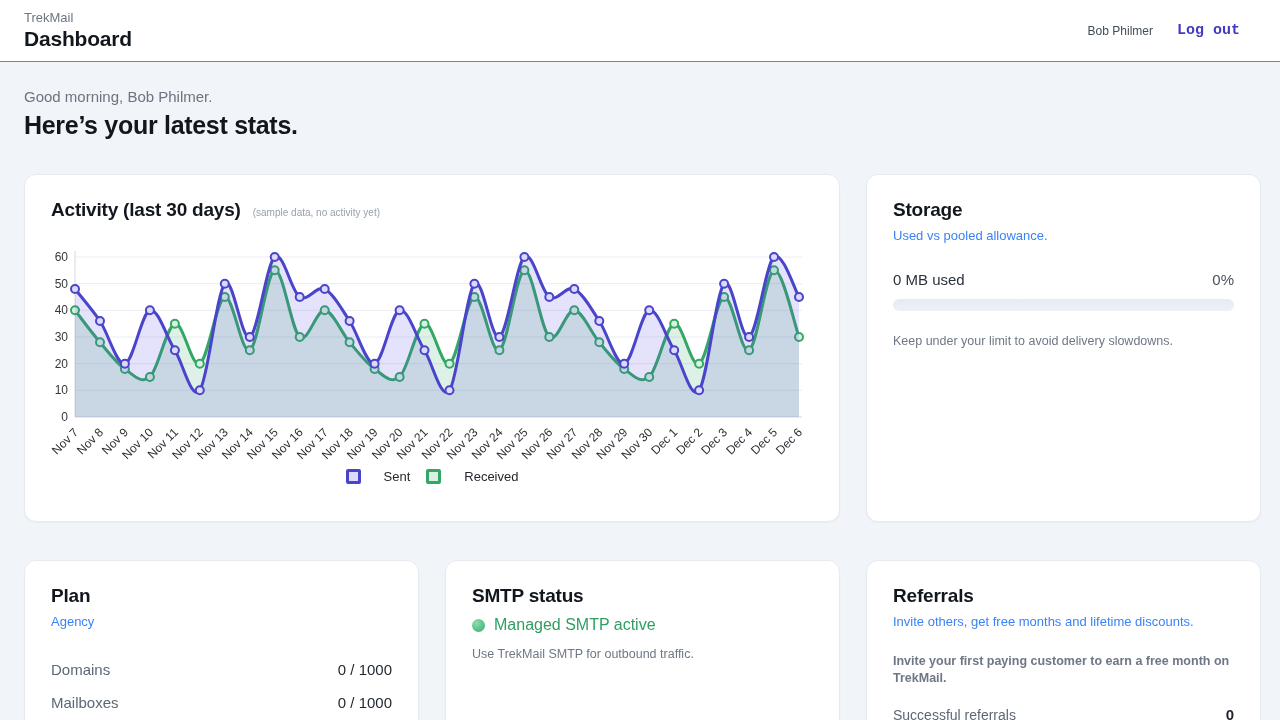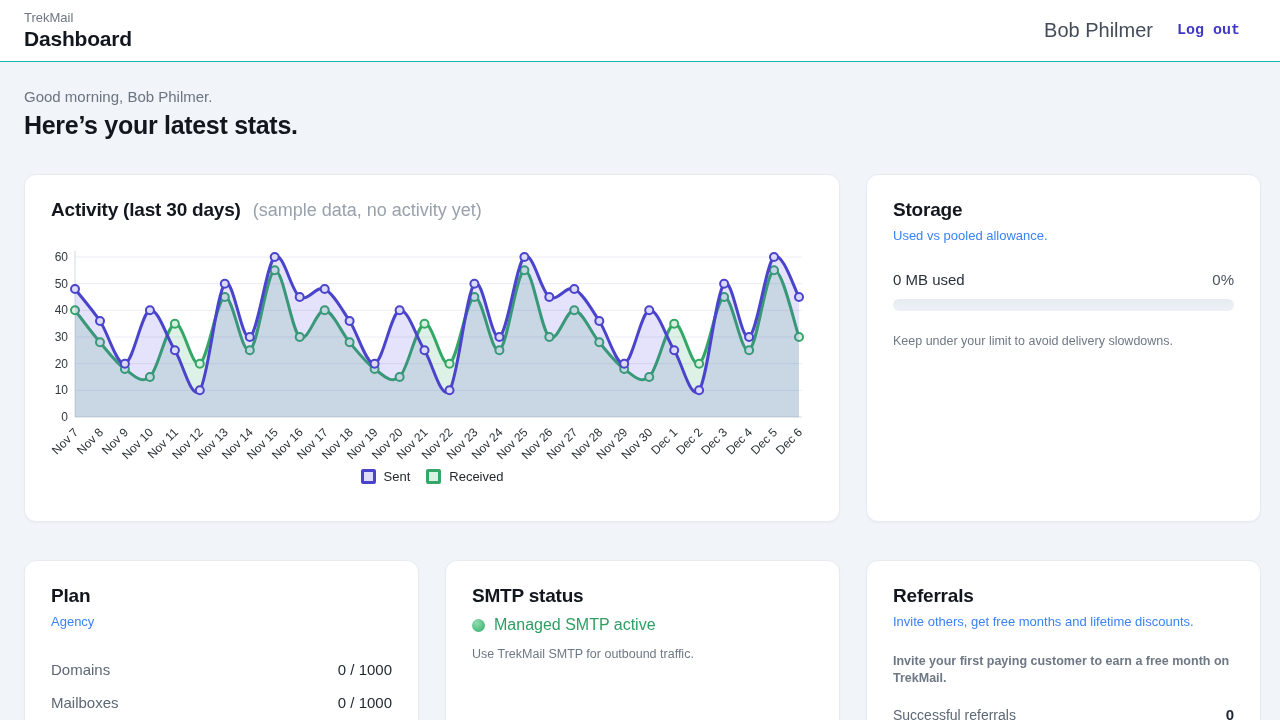--- a/index.html
+++ b/index.html
@@ -12,44 +12,44 @@
   
   .header {
     height:62px; background:#ffffff; border-bottom:1px solid #14b8a6;
     display:flex; justify-content:space-between; align-items:center;
     padding:0 40px 0 24px;
   }
   .header-left { display:flex; flex-direction:column; gap:2px; }
   .app-name { font-size:13px; color:#6e7683; }
   .page-title { font-size:21px; font-weight:700; color:#12161d; letter-spacing:-0.2px; }
   .header-right { display:flex; align-items:center; gap:24px; }
-  .user-name { font-size:20px; color:#434c58;text-align:right; }
+  .user-name { font-size:12px; color:#434c58;text-align:right; }
   .logout { font-size:15px; font-weight:700; color:#4138c4; background:none; border:none; cursor:pointer; font-family:Liberation Mono, monospace; }
   
   .main { padding:26px 19px 0 24px; }
   .greet-sub { font-size:15px; color:#6b7480; }
   .greet-title { font-size:25px; font-weight:700; color:#12161d; margin-top:6px; letter-spacing:-0.3px; }
   .row1 { display:grid; grid-template-columns:816px 1fr; gap:26px; margin-top:34px; }
   .row2 { display:grid; grid-template-columns:1fr 1fr 1fr; gap:26px; margin-top:38px; }
   .card {
     background:#ffffff; border:1px solid #e7ebf0; border-radius:12px;
     box-shadow:0 1px 2px rgba(16,24,40,0.04);
     padding:24px 26px;
   }
   .row1 .card { height:348px; }
   .row2 .card { height:240px; }
   .card-title { font-size:19px; font-weight:700; color:#12161d; letter-spacing:-0.2px; }
   .card-sub { font-size:13px; color:#3b82f6; margin-top:7px; }
   .small-note { font-size:12.5px; color:#6e7885; line-height:1.35; }
   
   .activity-head { display:flex; align-items:baseline; gap:12px; }
-  .activity-note { font-size:18px; color:#98a1ac; }
+  .activity-note { font-size:10px; color:#98a1ac; }
   .chart-wrap { margin-top:12px; margin-left:-2px; }
   .legend { display:flex; justify-content:center; align-items:center; gap:16px; margin-top:2px; }
-  .legend-item { display:flex; align-items:center; gap:8px; }
+  .legend-item { display:flex; align-items:center; gap:23px; }
   .legend-swatch { width:15px; height:15px; border-radius:2px; display:inline-block; }
   .legend-label { font-size:13px; color:#23282e; }
   
   .usage-row { display:flex; justify-content:space-between; align-items:baseline; margin-top:28px; }
   .usage-left { font-size:15px; color:#2a323c; }
   .usage-right { font-size:15px; color:#49525e; }
   .progress-track {
     margin-top:11px; height:12px; border-radius:7px;
     background:linear-gradient(#e6ebf2,#edf1f7);
   }

